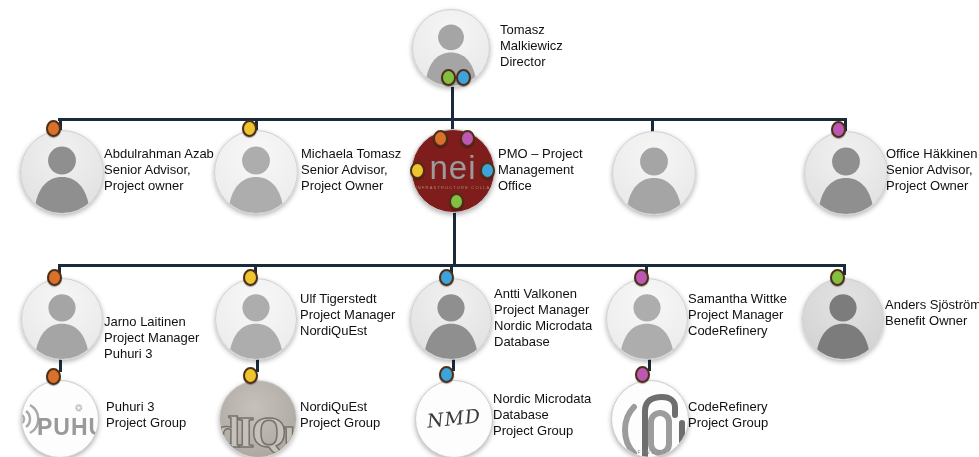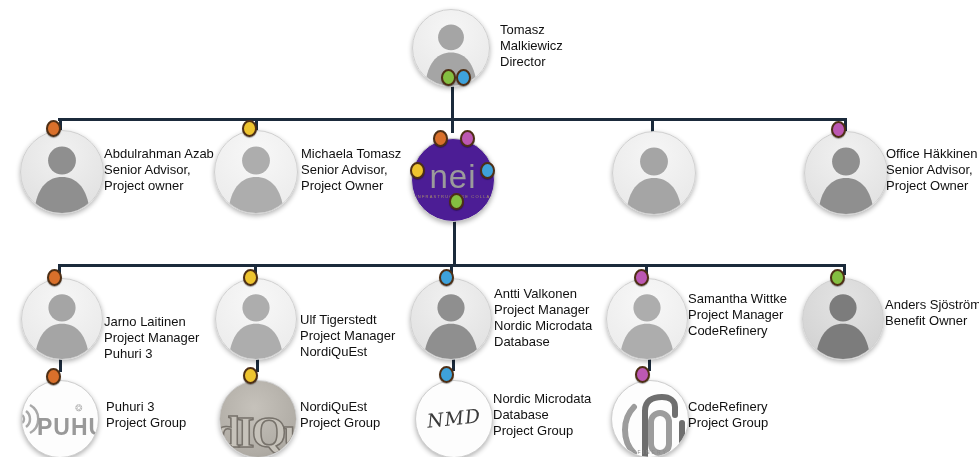--- a/index.html
+++ b/index.html
@@ -93,31 +93,36 @@
         <path class="bod" d="M50 56 C33 56 21 68 17 92 L16 100 L84 100 L83 92 C79 68 67 56 50 56 Z"></path>
       </svg>
   </div>
   <div class="dot" style="left: 242px; top: 120px; background: rgb(238, 196, 47); border-color: rgb(78, 47, 21);"></div>
   <div class="label" style="left:301px;top:146px;">
     <div>Michaela Tomasz</div>
     <div>Senior Advisor,</div>
     <div>Project Owner</div>
   </div>
 
-  <div class="circle" style="left:411px;top:138px;width:82px;height:82px;background:#4c1d95;">
+  <div class="circle" style="left:411px;top:129px;width:82px;height:82px;background:#7f1d1d;">
     <div class="nei-wrap">
       <div class="nei-text">nei</div>
       <div class="nei-cap">INFRASTRUCTURE COLLA</div>
     </div>
   </div>
   <div class="dot" style="left: 433px; top: 130px; background: rgb(217, 112, 43); border-color: rgb(78, 47, 21);"></div>
   <div class="dot" style="left: 460px; top: 130px; background: rgb(188, 88, 179); border-color: rgb(78, 47, 21);"></div>
   <div class="dot" style="left: 410px; top: 162px; background: rgb(238, 196, 47); border-color: rgb(78, 47, 21);"></div>
   <div class="dot" style="left: 480px; top: 162px; background: rgb(62, 162, 219); border-color: rgb(78, 47, 21);"></div>
   <div class="dot" style="left: 449px; top: 193px; background: rgb(132, 191, 65); border-color: rgb(78, 47, 21);"></div>
+  <div class="label" style="left:498px;top:146px;">
+    <div>PMO – Project</div>
+    <div>Management</div>
+    <div>Office</div>
+  </div>
 
   <div class="circle avatar v1" style="left:612px;top:131px;width:82px;height:82px;">
     <svg viewBox="0 0 100 100">
         <circle class="head" cx="50" cy="36" r="17"></circle>
         <path class="bod" d="M50 56 C33 56 21 68 17 92 L16 100 L84 100 L83 92 C79 68 67 56 50 56 Z"></path>
       </svg>
   </div>
 
   <div class="circle avatar v2" style="left:804px;top:131px;width:82px;height:82px;">
     <svg viewBox="0 0 100 100">
@@ -145,21 +150,21 @@
     <div>Puhuri 3</div>
   </div>
 
   <div class="circle avatar v3" style="left:215px;top:278px;width:80px;height:80px;">
     <svg viewBox="0 0 100 100">
         <circle class="head" cx="50" cy="36" r="17"></circle>
         <path class="bod" d="M50 56 C33 56 21 68 17 92 L16 100 L84 100 L83 92 C79 68 67 56 50 56 Z"></path>
       </svg>
   </div>
   <div class="dot" style="left: 243px; top: 269px; background: rgb(238, 196, 47); border-color: rgb(78, 47, 21);"></div>
-  <div class="label" style="left:300px;top:291px;margin-top:21px;">
+  <div class="label" style="left:300px;top:291px;">
     <div>Ulf Tigerstedt</div>
     <div>Project Manager</div>
     <div>NordiQuEst</div>
   </div>
 
   <div class="circle avatar v2" style="left:410px;top:278px;width:80px;height:80px;">
     <svg viewBox="0 0 100 100">
         <circle class="head" cx="50" cy="36" r="17"></circle>
         <path class="bod" d="M50 56 C33 56 21 68 17 92 L16 100 L84 100 L83 92 C79 68 67 56 50 56 Z"></path>
       </svg>

